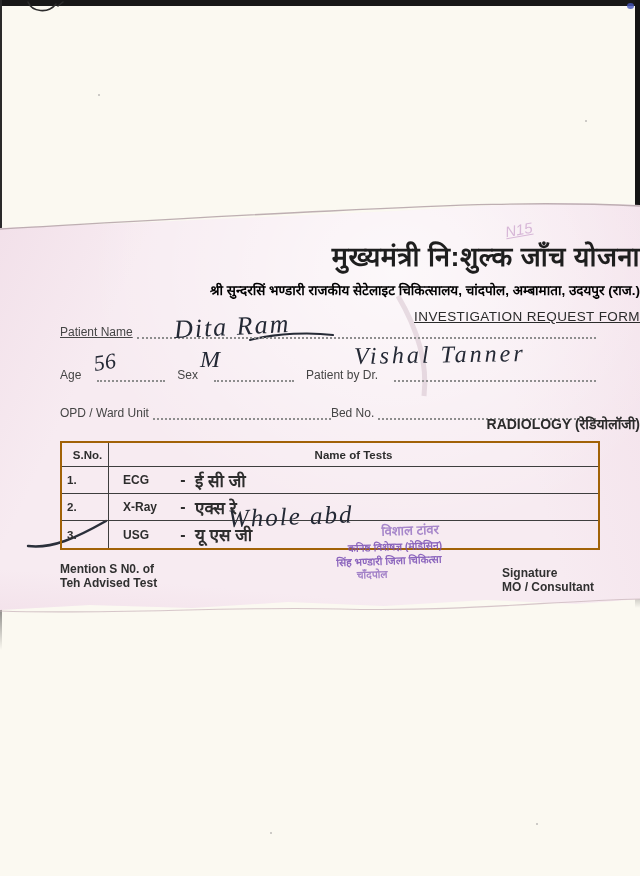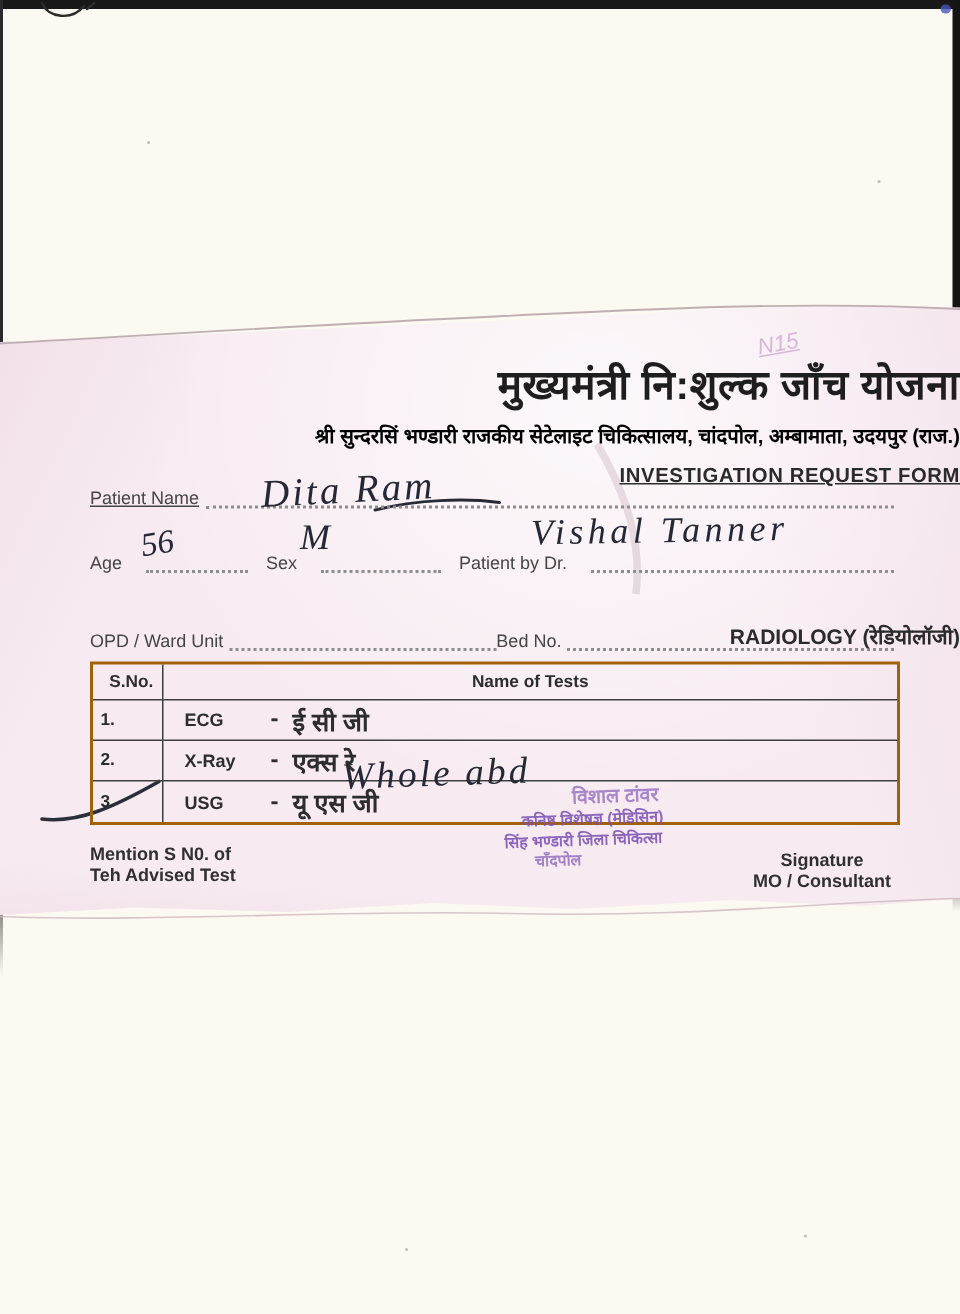--- a/index.html
+++ b/index.html
@@ -34,32 +34,32 @@
       radial-gradient(ellipse at 62% 18%, rgba(255,255,255,.65), rgba(255,255,255,0) 55%),
       linear-gradient(115deg, rgba(233,205,220,.38) 0%, rgba(255,255,255,0) 20%),
       linear-gradient(255deg, rgba(236,208,223,.34) 0%, rgba(255,255,255,0) 24%),
       linear-gradient(5deg, rgba(238,214,226,.45) 0%, rgba(255,255,255,0) 10%);
   }
 
   
   .ctr{left:0;right:0;text-align:right;color:#222;}
   .title{top:237px;font-size:27px;font-weight:700;letter-spacing:.5px;color:#1e1e1e;}
   .subtitle{top:281px;font-size:13.5px;font-weight:700;color:#000000;}
-  .form-heading{top:309px;font-size:13.5px;font-weight:700;letter-spacing:.4px;
+  .form-heading{top:309px;font-size:13.5px;font-weight:400;letter-spacing:.4px;
     text-decoration:underline;color:#2b2b2b;}
   .radio-heading{top:414px;font-size:14px;font-weight:700;color:#2b2b2b;}
 
   .frow{left:60px;right:44px;display:flex;align-items:flex-end;height:16px;
     font-size:12px;color:#454545;}
   .frow .lbl{padding-right:4px;white-space:nowrap;}
   .dots{border-bottom:2px dotted #8d8d8d;height:13px;}
   .grow{flex:1;}
   .row-patient{top:323px;text-decoration:underline;}
   .row-age{top:366px;gap:12px;}
-  .row-opd{top:418px;}
+  .row-opd{top:404px;}
   .d-age{width:68px;} .d-sex{width:80px;}
   .d-opd{width:178px;}
 
   
   .rtable{left:60px;top:441px;width:536px;border:2px solid #a16207;
     display:grid;grid-template-columns:47px 1fr;
     grid-template-rows:23px 27px 27px 28px;color:#2d2d2d;}
   .cell{display:flex;align-items:center;}
   .c-sno{border-right:1.6px solid #3e3e3e;padding-left:5px;font-weight:700;font-size:11.5px;}
   .c-head{justify-content:center;font-weight:700;font-size:11.5px;}
@@ -86,21 +86,21 @@
   .stamp{left:330px;top:522px;width:210px;color:#7a4fb5;opacity:.85;font-weight:700;
     transform:rotate(-2deg);line-height:1.3;}
   .stamp .s1{font-size:13px;margin-left:52px;opacity:.75;}
   .stamp .s2{font-size:10.5px;margin-left:18px;}
   .stamp .s3{font-size:10.5px;margin-left:6px;}
   .stamp .s4{font-size:10.5px;margin-left:26px;opacity:.8;}
 
   
   .footer-left{left:60px;top:562px;font-weight:700;font-size:12px;color:#303030;line-height:1.2;}
   .footer-right{right:46px;top:566px;font-weight:700;font-size:12px;color:#303030;
-    line-height:1.2;text-align:center;}
+    line-height:1.2;text-align:left;}
 
   .overlay-svg{left:0;top:0;pointer-events:none;}
 </style>
 </head>
 <body>
 
 <div class="abs border-top"></div>
 <div class="abs border-left"></div>
 <div class="abs border-right"></div>
 <div class="abs blue-dot"></div>

